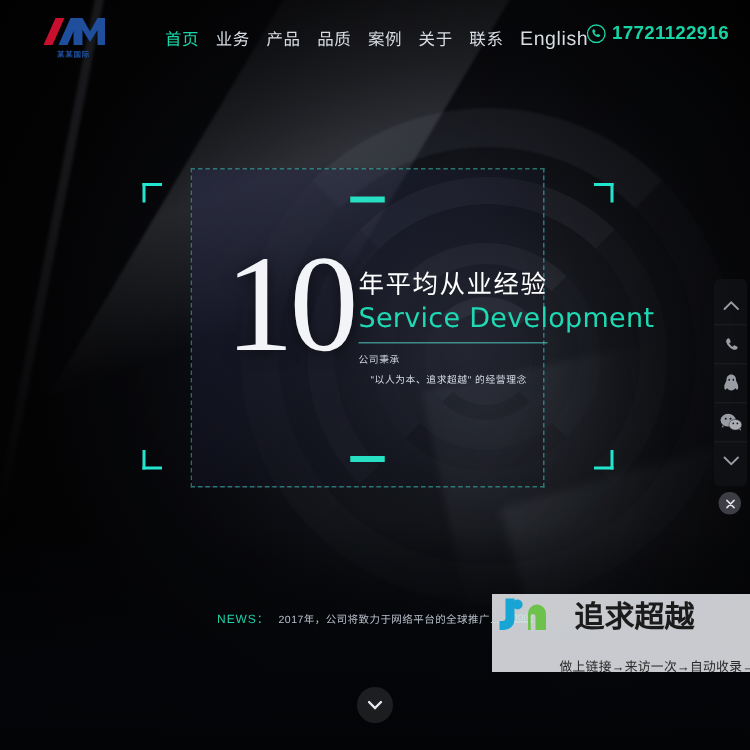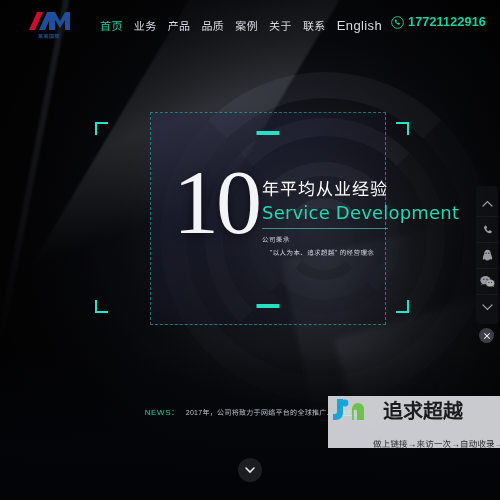--- a/index.html
+++ b/index.html
@@ -106,42 +106,42 @@
     margin-left: 18px; width: 62px;
     cursor: pointer;
   }
   .logo-mark { display: block; }
   .logo-sub {
     font-size: 5px; letter-spacing: .5px; color: #1f4f9c;
     margin-top: 1px; white-space: nowrap; font-weight: bold;
   }
   .nav {
     display: flex; align-items: center; gap: 11px;
-    margin-left: 20px;
+    margin-left: 30px;
   }
   .nav-item {
     font-size: 11px; color: #d8dde4; letter-spacing: .4px;
     cursor: pointer; white-space: nowrap;
   }
   .nav-item.active { color: #19d4a6; }
   .nav-item.en { font-size: 13px; }
 
   .phone-box {
     position: absolute; right: 14px; top: 15px;
     display: flex; align-items: center; gap: 4px;
     cursor: pointer;
   }
   .phone-num {
     font-size: 12.5px; font-weight: bold; color: #17d2a4; letter-spacing: .2px;
   }
 
   
   .hero-panel {
     position: absolute;
-    left: 150px; top: 112px; width: 236px; height: 213px;
+    left: 127px; top: 112px; width: 236px; height: 213px;
     border: 1px dashed rgba(60,196,178,.55);
     background: linear-gradient(135deg, rgba(44,46,86,.42), rgba(22,24,44,.30) 55%, rgba(12,13,22,.20));
     backdrop-filter: blur(.5px);
     z-index: 20;
   }
   .hero-inner { position: relative; width: 100%; height: 100%; }
 
   .dash-mark {
     position: absolute; left: 50%; transform: translateX(-50%);
     width: 23px; height: 4px; background: #27e0c4;

